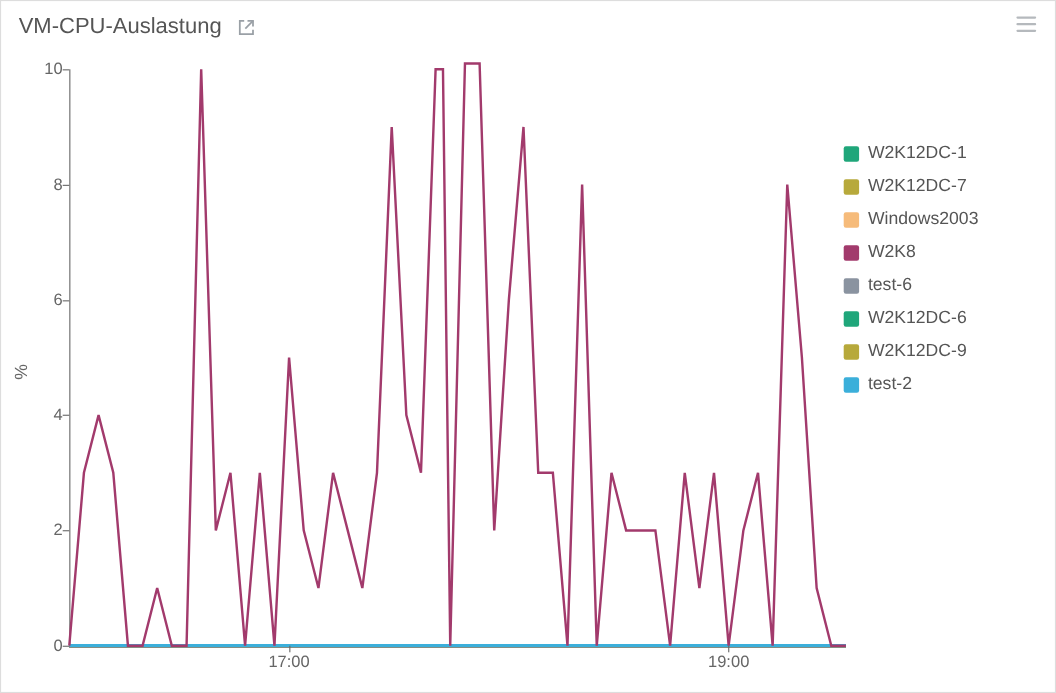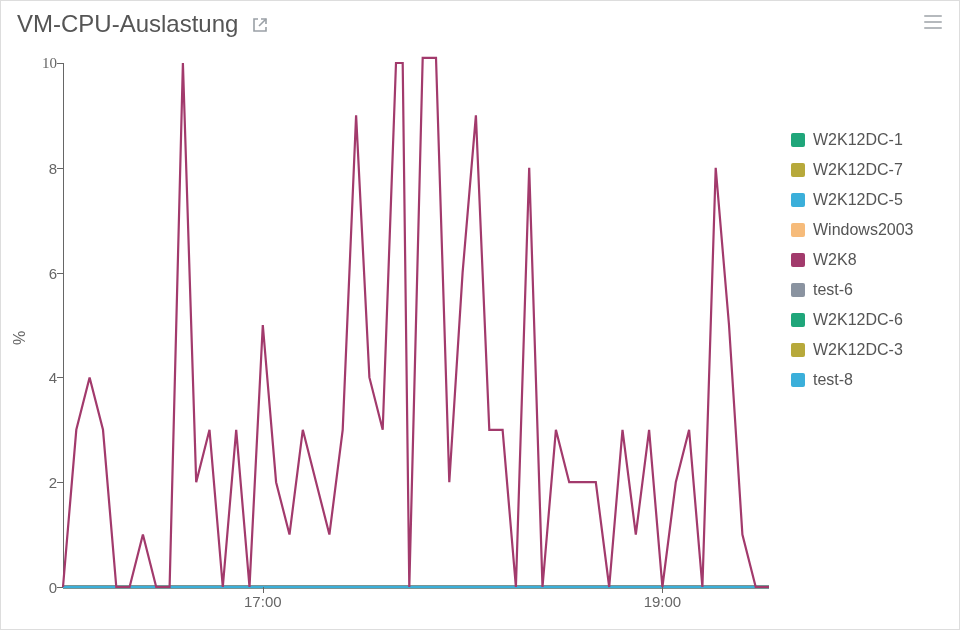--- a/index.html
+++ b/index.html
@@ -2,40 +2,40 @@
 <html><head>
 <meta charset="utf-8">
 <style>
   html,body{margin:0;padding:0;width:960px;height:630px;background:#fff;
     font-family:-apple-system,BlinkMacSystemFont,"Segoe UI","Helvetica Neue",
     Arial,sans-serif;color:#444;overflow:hidden}
   .panel{box-sizing:border-box;width:960px;height:630px;border:1px solid #ddd;
     position:relative;padding:0}
   .hdr{display:flex;align-items:center;height:46px;padding:0 16px;
     border-bottom:0px solid transparent}
-  .title{font-size:24px;font-weight:400;color:#555}
+  .title{font-size:20px;font-weight:400;color:#555}
   .pop{width:16px;height:16px;margin-left:14px;position:relative;top:1px}
   .pop svg{width:16px;height:16px;stroke:#9aa0a6;fill:none;stroke-width:1.6}
   .menu{margin-left:auto;cursor:pointer}
   .menu svg{width:20px;height:20px;stroke:#b5b9bd;stroke-width:2;fill:none;
     stroke-linecap:round}
   .body{position:absolute;left:0;right:0;top:46px;bottom:0}
   .plot{position:absolute;left:62px;top:16px;width:706px;height:524px;
     box-sizing:border-box}
   .axis-line{position:absolute;background:#666}
   .tick-y{position:absolute;right:100%;margin-right:6px;font-size:15px;
     color:#666;transform:translateY(-50%);white-space:nowrap}
   .tick-y-mark{position:absolute;right:0;width:6px;height:1px;background:#666}
   .tick-x{position:absolute;top:100%;margin-top:6px;font-size:15px;color:#666;
     transform:translateX(-50%);white-space:nowrap}
   .tick-x-mark{position:absolute;top:100%;width:1px;height:6px;background:#666}
   .ylab{position:absolute;left:12px;top:50%;transform:translateY(-50%) rotate(-90deg);
     transform-origin:center;font-size:16px;color:#666}
   svg.lines{position:absolute;left:0;top:0;width:100%;height:100%;overflow:visible}
-  .legend{position:absolute;right:8px;top:78px;width:160px}
+  .legend{position:absolute;right:32px;top:78px;width:160px}
   .lg-item{display:flex;align-items:center;height:30px;cursor:pointer}
   .lg-sw{width:14px;height:14px;border-radius:2px;margin-right:8px;flex:none}
   .lg-lab{font-size:16px;color:#555;white-space:nowrap;overflow:hidden;
     text-overflow:ellipsis}
 </style>
 </head>
 <body>
 
 <div class="panel">
   <div class="hdr">
@@ -84,60 +84,56 @@
     <span class="tick-y" style="top: 524px;">0</span>
         <div class="tick-y-mark" style="top: 524px; left: -6px;"></div>
         <span class="tick-y" style="top: 419.2px;">2</span>
         <div class="tick-y-mark" style="top: 419.2px; left: -6px;"></div>
         <span class="tick-y" style="top: 314.4px;">4</span>
         <div class="tick-y-mark" style="top: 314.4px; left: -6px;"></div>
         <span class="tick-y" style="top: 209.6px;">6</span>
         <div class="tick-y-mark" style="top: 209.6px; left: -6px;"></div>
         <span class="tick-y" style="top: 104.8px;">8</span>
         <div class="tick-y-mark" style="top: 104.8px; left: -6px;"></div>
-        <span class="tick-y" style="top: 0px; font-family: Liberation Serif, serif;">10</span>
+        <span class="tick-y" style="top: 0px;">10</span>
         <div class="tick-y-mark" style="top: 0px; left: -6px;"></div>
         <span class="tick-x" style="left: 199.811px;">17:00</span>
         <div class="tick-x-mark" style="left: 199.811px;"></div>
         <span class="tick-x" style="left: 599.434px;">19:00</span>
         <div class="tick-x-mark" style="left: 599.434px;"></div>
       </div>
 
     <div class="legend" id="legend">
         <div class="lg-item">
           <span class="lg-sw" style="background: rgb(31, 166, 122);"></span>
           <span class="lg-lab">W2K12DC-1</span>
         </div>
         <div class="lg-item">
           <span class="lg-sw" style="background: rgb(183, 169, 59);"></span>
           <span class="lg-lab">W2K12DC-7</span>
-        </div>
-        <div class="lg-item">
-          <span class="lg-sw" style="background: rgb(59, 175, 218);"></span>
-          <span class="lg-lab">W2K12DC-5</span>
         </div>
         <div class="lg-item">
           <span class="lg-sw" style="background: rgb(246, 187, 122);"></span>
           <span class="lg-lab">Windows2003</span>
         </div>
         <div class="lg-item">
           <span class="lg-sw" style="background: rgb(162, 58, 108);"></span>
           <span class="lg-lab">W2K8</span>
         </div>
         <div class="lg-item">
           <span class="lg-sw" style="background: rgb(138, 147, 160);"></span>
           <span class="lg-lab">test-6</span>
         </div>
         <div class="lg-item">
           <span class="lg-sw" style="background: rgb(31, 166, 122);"></span>
           <span class="lg-lab">W2K12DC-6</span>
         </div>
         <div class="lg-item">
           <span class="lg-sw" style="background: rgb(183, 169, 59);"></span>
-          <span class="lg-lab">W2K12DC-3</span>
+          <span class="lg-lab">W2K12DC-9</span>
         </div>
         <div class="lg-item">
           <span class="lg-sw" style="background: rgb(59, 175, 218);"></span>
-          <span class="lg-lab">test-8</span>
+          <span class="lg-lab">test-2</span>
         </div>
       </div>
   </div>
 </div>
 
 </body></html>

